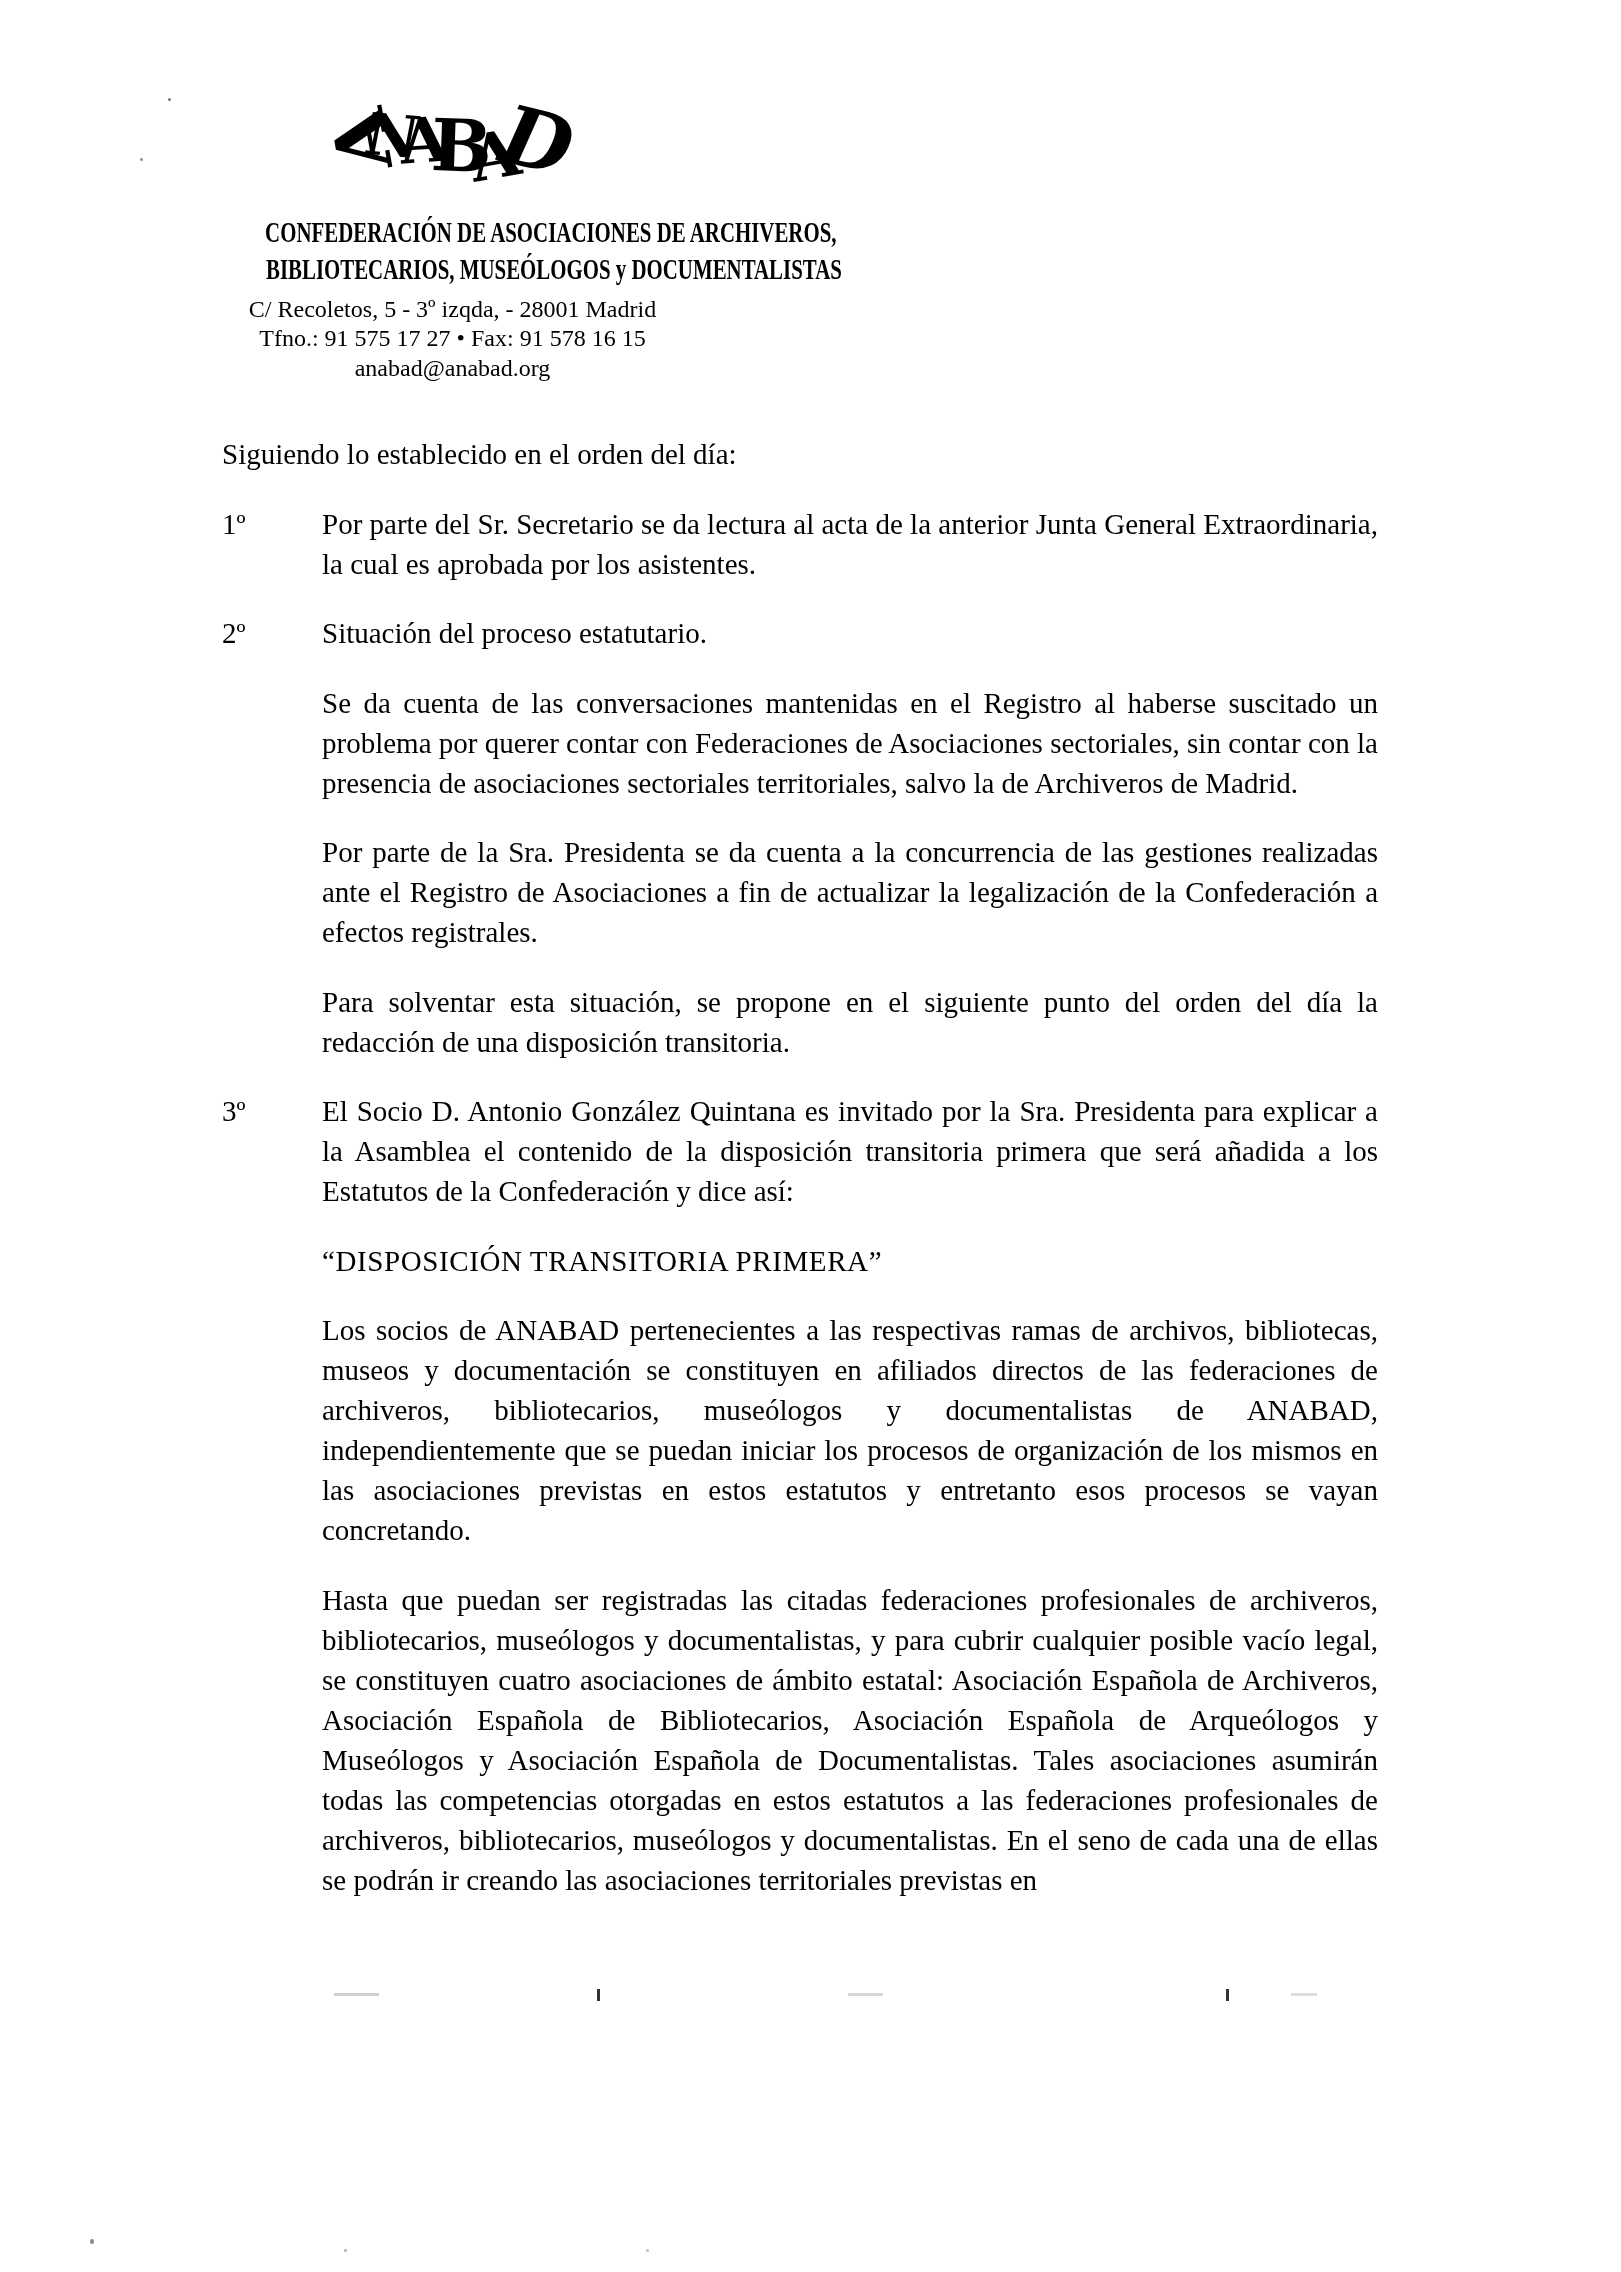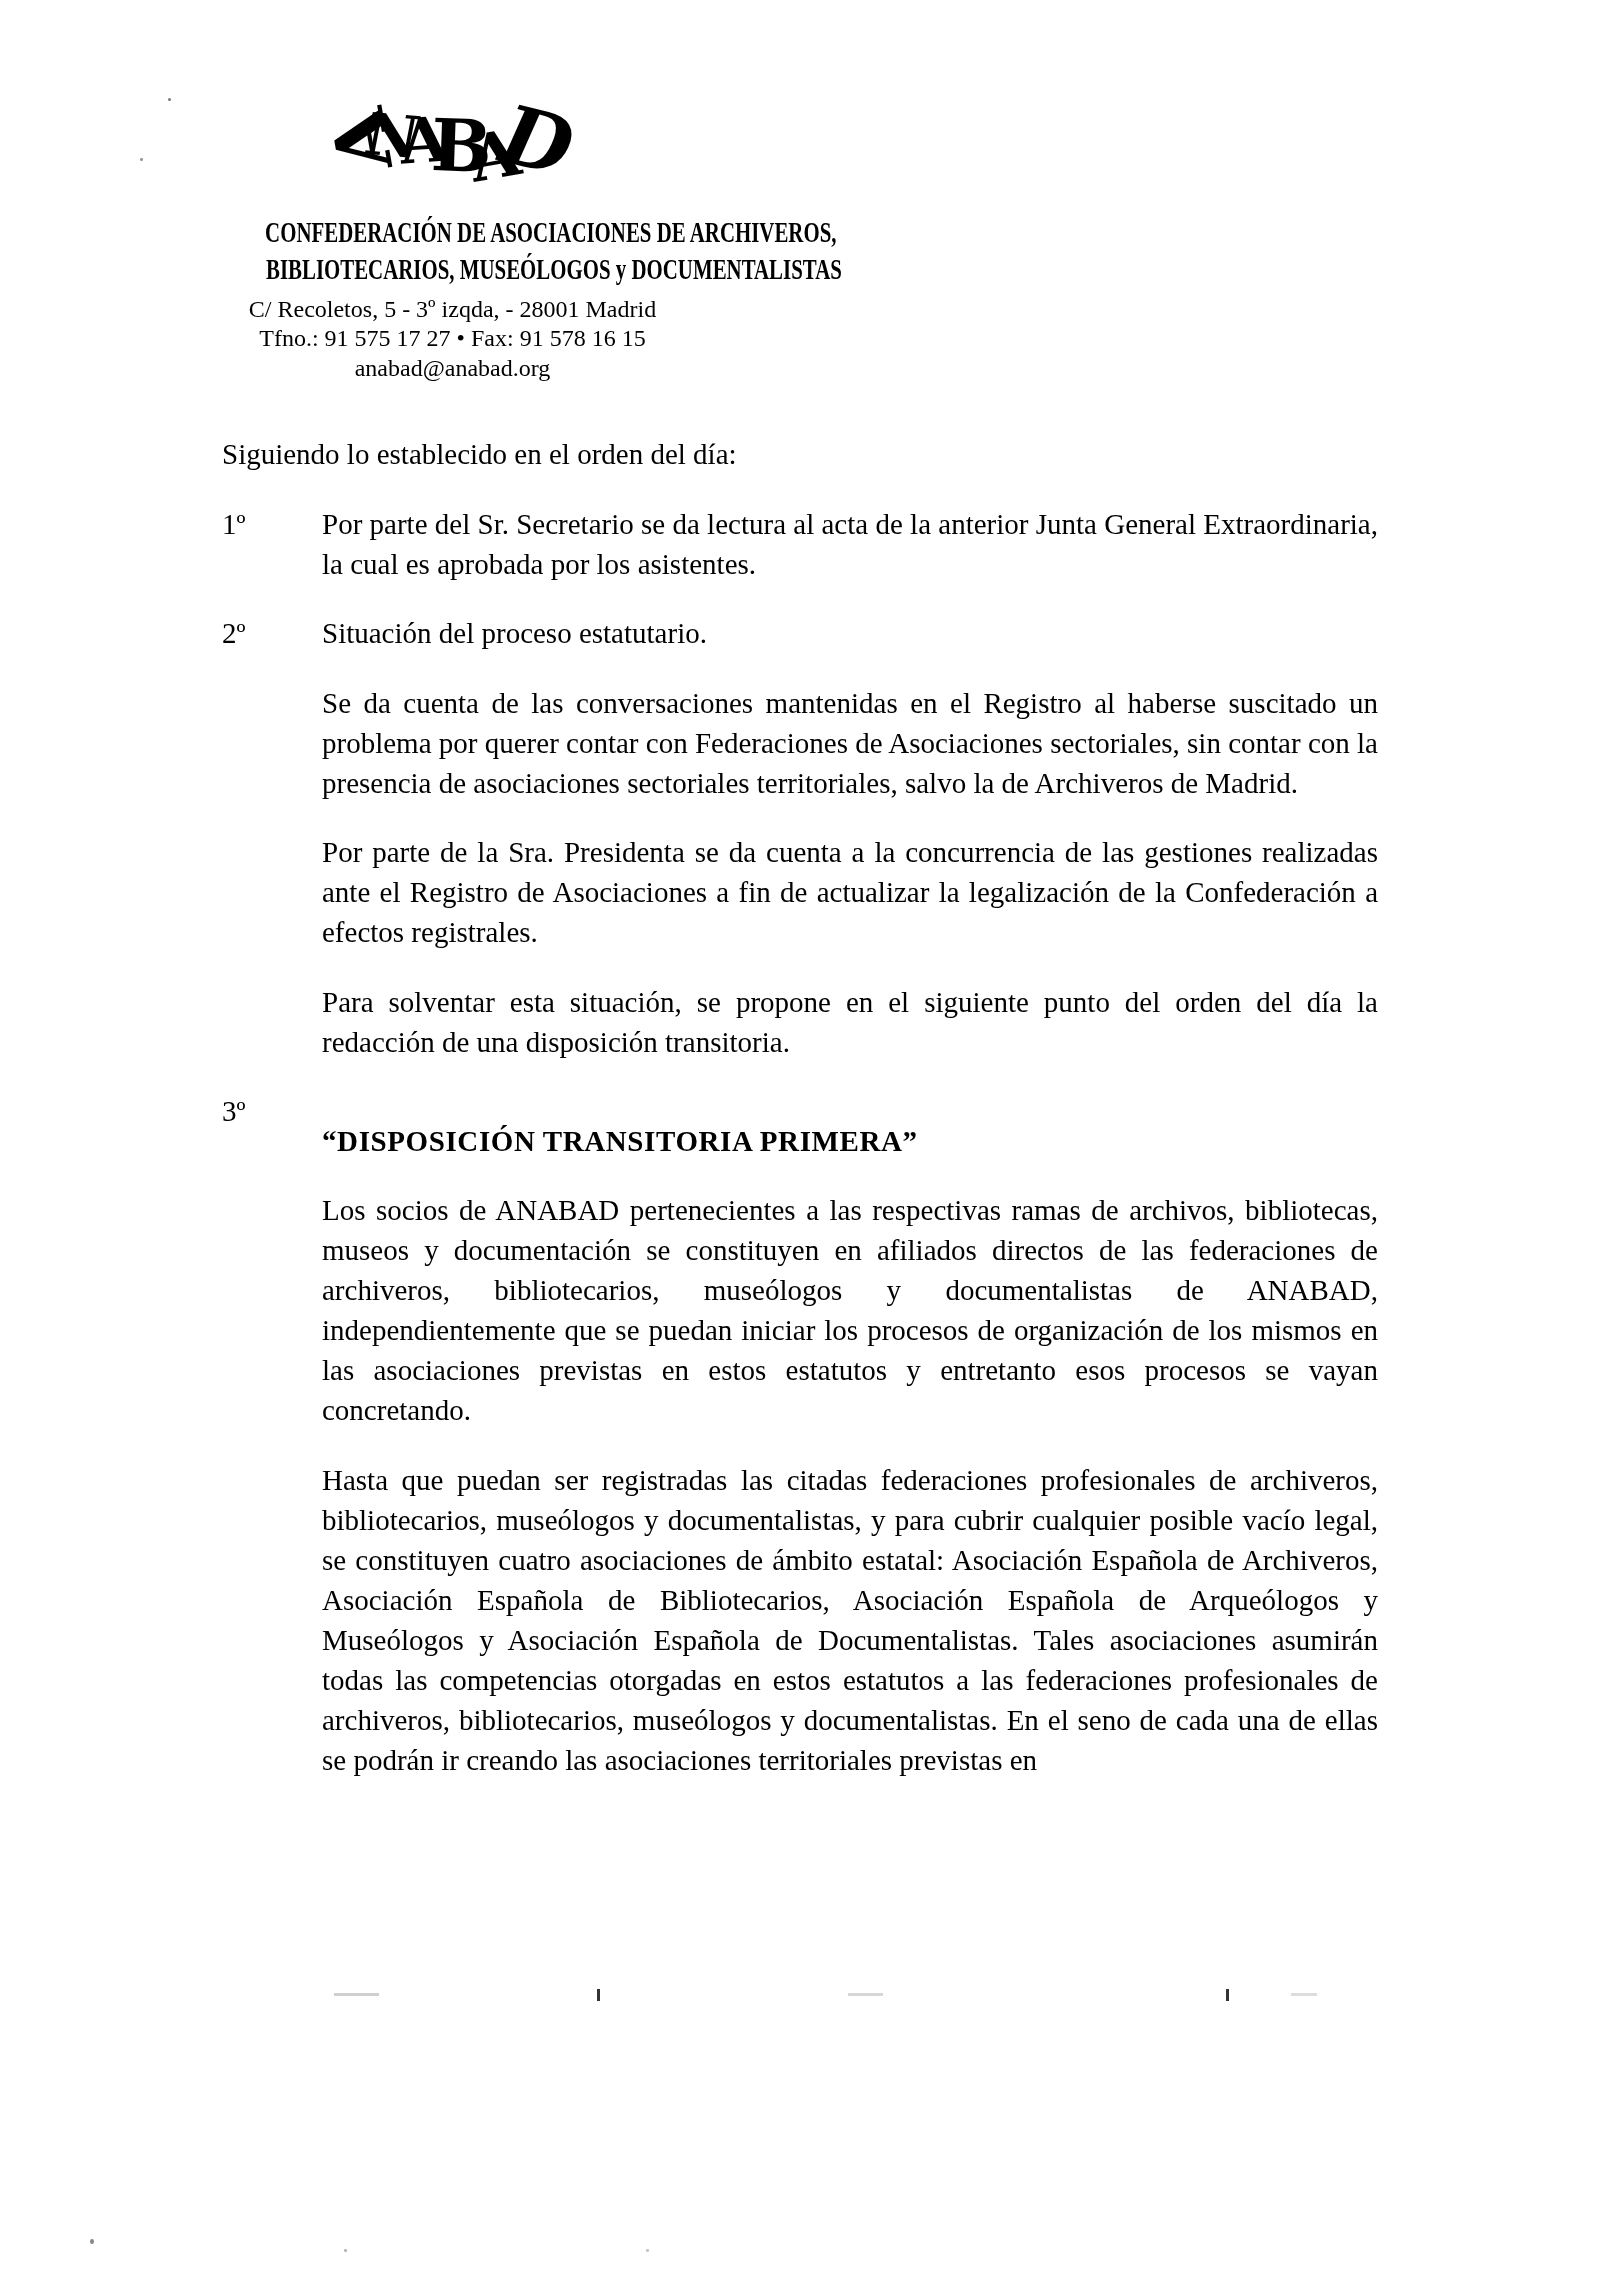--- a/index.html
+++ b/index.html
@@ -90,21 +90,21 @@
   .heading {
     margin: 0;
   }
   .para {
     margin: 29.5px 0 0 0;
     text-align: justify;
   }
   .content > .para:first-child { margin-top: 0; }
   .subheading {
     margin: 29.5px 0 0 0;
-    font-weight: bold;
+    font-weight: normal;
     letter-spacing: 0.6px;
   }
 
   
   .speck { position: absolute; background: #555; }
   .sp1 { left: 168px; top: 98px;  width: 3.2px;  height: 3.2px;  background:#777; border-radius:50%; }
   .sp2 { left: 140px; top: 158px;  width: 2.6px;  height: 2.6px;  background:#999; border-radius:50%; }
   .sp3 { left: 597px; top: 1989px; width: 2.6px;  height: 11.6px; background:#333; }
   .sp4 { left: 1226px;top: 1989px; width: 2.6px;  height: 11.6px; background:#333; }
   .sp5 { left: 334px; top: 1993px; width: 45px; height: 2.6px;  background:#cfcfcf; }
@@ -162,20 +162,21 @@
         <p class="heading">Situación del proceso estatutario.</p>
         <p class="para">Se da cuenta de las conversaciones mantenidas en el Registro al haberse suscitado un problema por querer contar con Federaciones de Asociaciones sectoriales, sin contar con la presencia de asociaciones sectoriales territoriales, salvo la de Archiveros de Madrid.</p>
         <p class="para">Por parte de la Sra. Presidenta se da cuenta a la concurrencia de las gestiones realizadas ante el Registro de Asociaciones a fin de actualizar la legalización de la Confederación a efectos registrales.</p>
         <p class="para">Para solventar esta situación, se propone en el siguiente punto del orden del día la redacción de una disposición transitoria.</p>
       </div>
     </section>
 
     <section class="item">
       <div class="num">3º</div>
       <div class="content">
+        <p class="para">El Socio D. Antonio González Quintana es invitado por la Sra. Presidenta para explicar a la Asamblea el contenido de la disposición transitoria primera que será añadida a los Estatutos de la Confederación y dice así:</p>
         <p class="subheading">“DISPOSICIÓN TRANSITORIA PRIMERA”</p>
         <p class="para">Los socios de ANABAD pertenecientes a las respectivas ramas de archivos, bibliotecas, museos y documentación se constituyen en afiliados directos de las federaciones de archiveros, bibliotecarios, museólogos y documentalistas de ANABAD, independientemente que se puedan iniciar los procesos de organización de los mismos en las asociaciones previstas en estos estatutos y entretanto esos procesos se vayan concretando.</p>
         <p class="para">Hasta que puedan ser registradas las citadas federaciones profesionales de archiveros, bibliotecarios, museólogos y documentalistas, y para cubrir cualquier posible vacío legal, se constituyen cuatro asociaciones de ámbito estatal: Asociación Española de Archiveros, Asociación Española de Bibliotecarios, Asociación Española de Arqueólogos y Museólogos y Asociación Española de Documentalistas. Tales asociaciones asumirán todas las competencias otorgadas en estos estatutos a las federaciones profesionales de archiveros, bibliotecarios, museólogos y documentalistas. En el seno de cada una de ellas se podrán ir creando las asociaciones territoriales previstas en</p>
       </div>
     </section>
 
   </main>
 </div>
 
 

